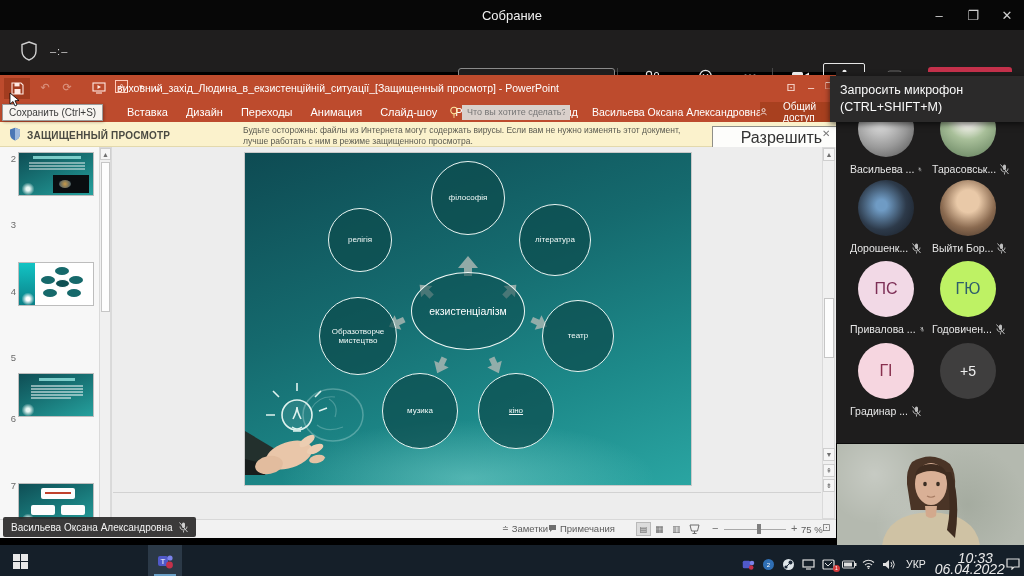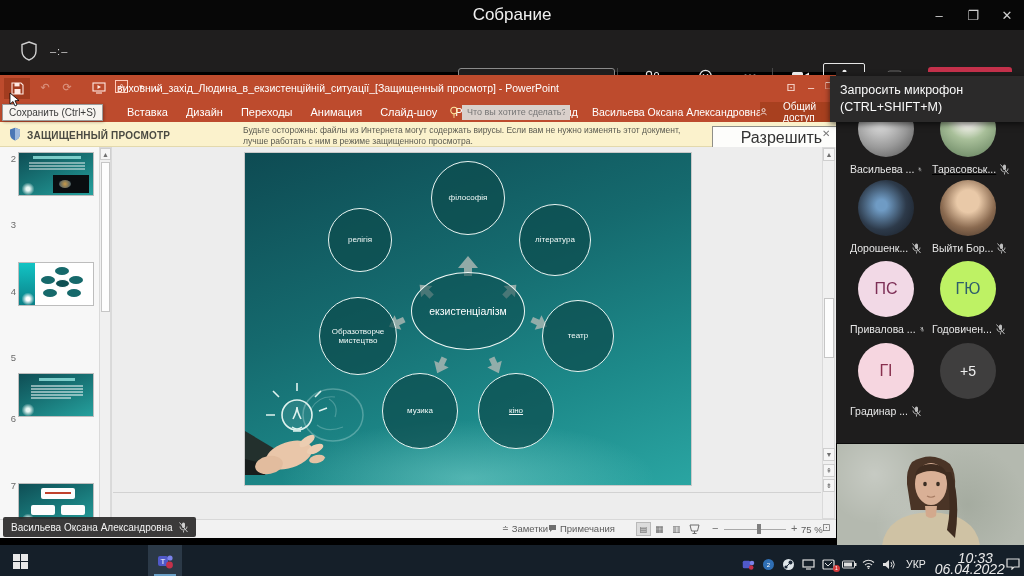--- a/index.html
+++ b/index.html
@@ -4,21 +4,21 @@
 <style>
   * { margin:0; padding:0; box-sizing:border-box; }
   html,body { width:1024px; height:576px; background:#000; overflow:hidden;
     font-family:"Liberation Sans","DejaVu Sans",sans-serif; }
   .screen { position:relative; width:1024px; height:576px; background:#000; }
   .abs { position:absolute; }
 
   
   .t-titlebar { left:0; top:0; width:1024px; height:30px; background:#070707; color:#e8e8e8; }
   .t-title { left:0; right:0; top:0; height:30px; display:flex; align-items:center; justify-content:center;
-    font-size:17px; color:#f0f0f0; }
+    font-size:13px; color:#f0f0f0; }
   .winbtn { width:34px; height:30px; display:flex; align-items:center; justify-content:center;
     color:#cfcfcf; font-size:13px; }
   .t-toolbar { left:0; top:30px; width:1024px; height:42px; background:#1f1e1e; }
   .tb-group-label { color:#c9c9c9; font-size:9.5px; text-align:center; }
   .tb-item { display:flex; flex-direction:column; align-items:center; justify-content:center; height:40px; }
   .tb-divider { width:1px; height:26px; background:#484848; }
   .req-btn { border:1px solid #8a8a8a; border-radius:3px; background:#1f1e1e; color:#efefef;
     font-size:12px; padding:5px 14px; }
   .leave-btn { background:#c4314b; color:#fff; border:none; border-radius:3px; font-size:12.5px;
     padding:5px 12px; display:flex; align-items:center; gap:7px; }
@@ -429,21 +429,21 @@
   <div class="abs avatar" style="left:858px;top:101px;background:radial-gradient(circle at 40% 35%,#e9e9e9,#9a9a9a 55%,#4c4c4c);"></div>
   <div class="abs" style="left:850px;top:163px;width:72px;display:flex;align-items:center;gap:4px;">
     <span class="pname">Васильева ...</span>
     <svg width="9" height="11" viewBox="0 0 9 11">
         <rect x="3" y="0.5" width="3" height="5.5" rx="1.5" fill="#bdbdbd"></rect>
         <path d="M1 4.5 C1 9 8 9 8 4.5 M4.5 8.5 v2" stroke="#bdbdbd" stroke-width=".9" fill="none"></path>
         <path d="M.5 .5 L8.5 10" stroke="#bdbdbd" stroke-width="1"></path>
       </svg>
   </div>
   <div class="abs avatar" style="left:940px;top:101px;background:radial-gradient(circle at 50% 30%,#f2f1ea 18%,#a9c09a 45%,#5d7a57);"></div>
-  <div class="abs" style="left:932px;top:163px;width:78px;display:flex;align-items:flex-end;gap:4px;text-decoration:underline;">
+  <div class="abs" style="left:932px;top:163px;width:78px;display:flex;align-items:flex-end;gap:4px;">
     <span class="pname">Тарасовськ...</span>
     <svg width="9" height="11" viewBox="0 0 9 11">
         <rect x="3" y="0.5" width="3" height="5.5" rx="1.5" fill="#bdbdbd"></rect>
         <path d="M1 4.5 C1 9 8 9 8 4.5 M4.5 8.5 v2" stroke="#bdbdbd" stroke-width=".9" fill="none"></path>
         <path d="M.5 .5 L8.5 10" stroke="#bdbdbd" stroke-width="1"></path>
       </svg>
   </div>
 
   <div class="abs avatar" style="left:858px;top:180px;background:radial-gradient(circle at 42% 45%,#6f9bc4 12%,#2d3a4a 55%,#14181f);"></div>
   <div class="abs" style="left:850px;top:242px;width:72px;display:flex;align-items:center;gap:4px;">

